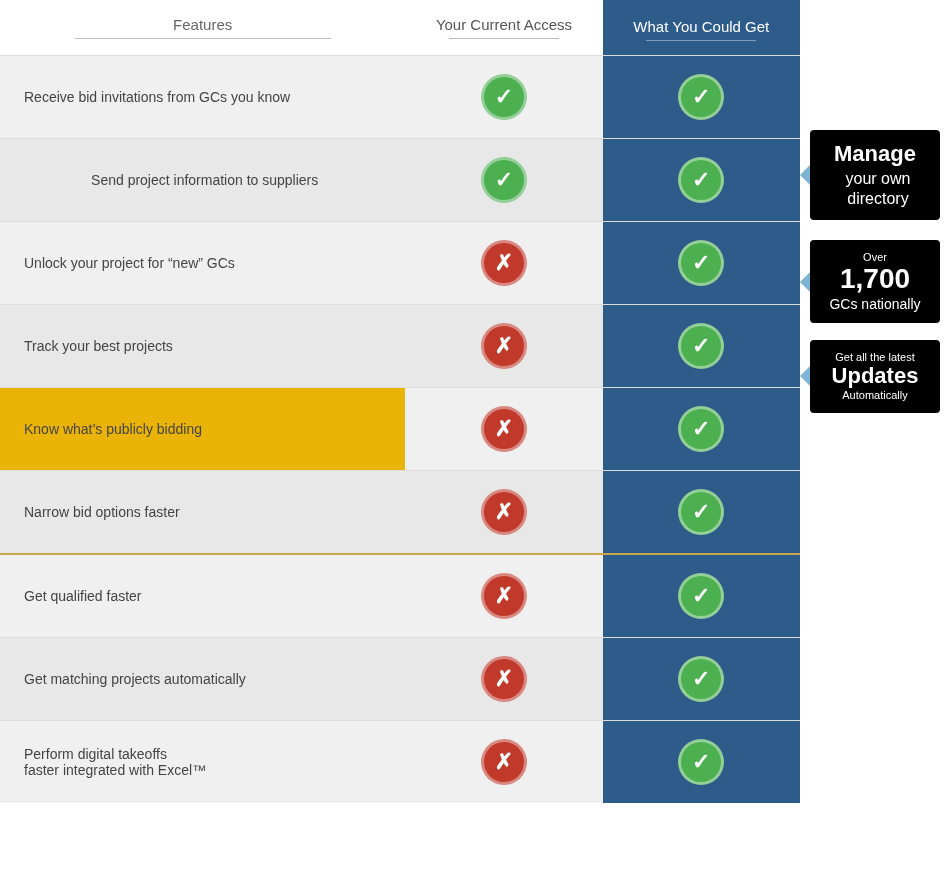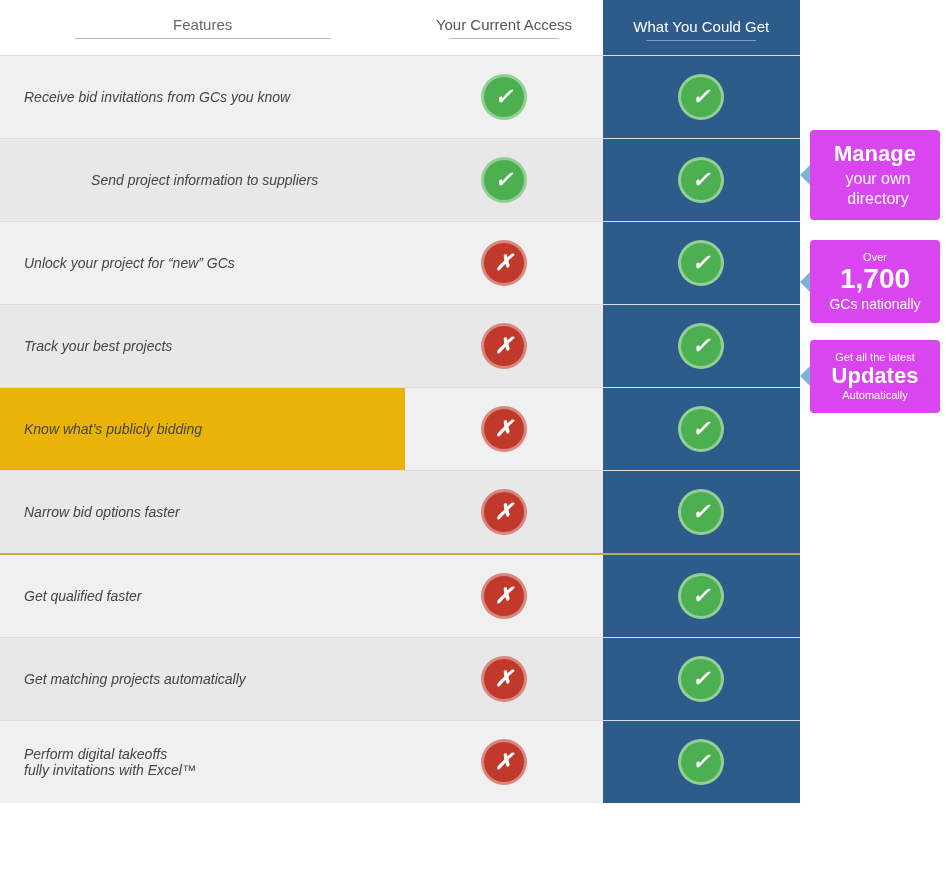--- a/index.html
+++ b/index.html
@@ -59,21 +59,20 @@
       background: #f5f5f5;
     }
 
     tbody tr:nth-child(even) {
       background: #ebebeb;
     }
 
     tbody td {
       padding: 18px 20px;
       vertical-align: middle;
-      font-style: italic;
     }
 
     tbody td.feature-cell {
       font-size: 14px;
       color: #444;
       width: 380px;
       padding-left: 24px;
     }
 
     tbody td.feature-cell .line2 {
@@ -145,21 +144,21 @@
       width: 146px;
       position: relative;
       display: flex;
       flex-direction: column;
       justify-content: flex-start;
       padding-top: 60px;
     }
 
     .callout {
       position: absolute;
-      background: #d946ef;
+      background: #000000;
       color: white;
       text-align: center;
       padding: 10px 14px;
       border-radius: 4px;
       font-size: 12px;
       line-height: 1.3;
       width: 130px;
       left: 10px;
     }
 
@@ -268,21 +267,21 @@
             <td class="feature-cell" style="background: rgb(240, 240, 240);">Get qualified faster</td>
             <td class="check-cell" style="background: rgb(240, 240, 240);"><span class="cross-icon small">✗</span></td>
             <td class="upgrade-cell"><span class="check-icon small">✓</span></td>
           </tr>
           <tr style="background: rgb(232, 232, 232);">
             <td class="feature-cell" style="background: rgb(232, 232, 232);">Get matching projects automatically</td>
             <td class="check-cell" style="background: rgb(232, 232, 232);"><span class="cross-icon small">✗</span></td>
             <td class="upgrade-cell"><span class="check-icon small">✓</span></td>
           </tr>
           <tr style="background: rgb(240, 240, 240);">
-            <td class="feature-cell" style="background: rgb(240, 240, 240);">Perform digital takeoffs<span class="line2">fully invitations with Excel™</span></td>
+            <td class="feature-cell" style="background: rgb(240, 240, 240);">Perform digital takeoffs<span class="line2">faster integrated with Excel™</span></td>
             <td class="check-cell" style="background: rgb(240, 240, 240);"><span class="cross-icon small">✗</span></td>
             <td class="upgrade-cell"><span class="check-icon small">✓</span></td>
           </tr>
         </tbody>
     </table>
   </div>
 
   <div class="sidebar">
     <div class="callout callout-manage">
       <span style="font-size:22px; font-weight:bold; display:block;">Manage</span>

